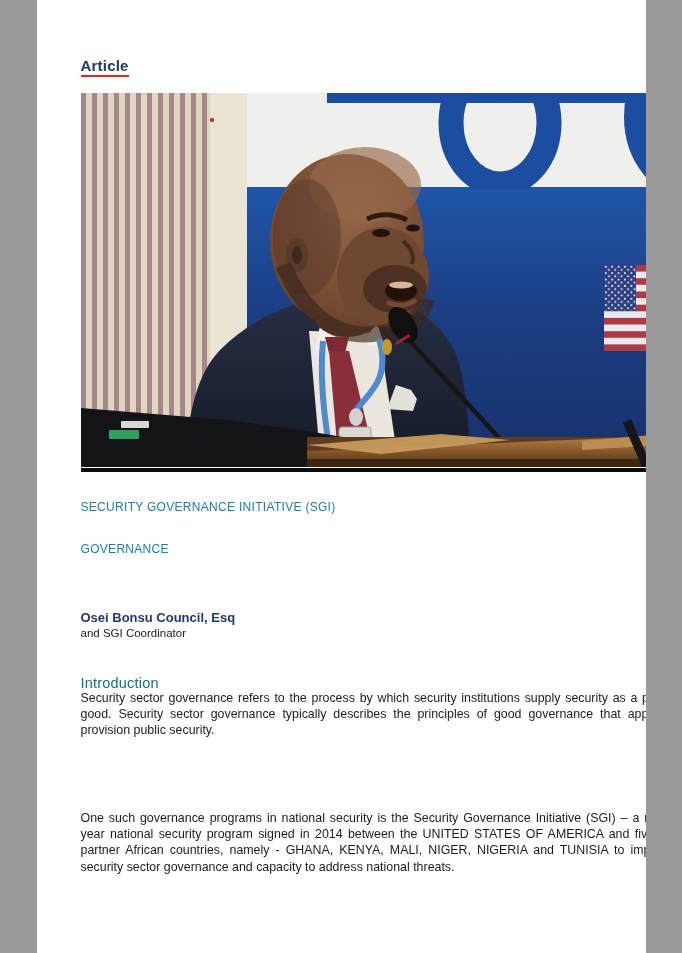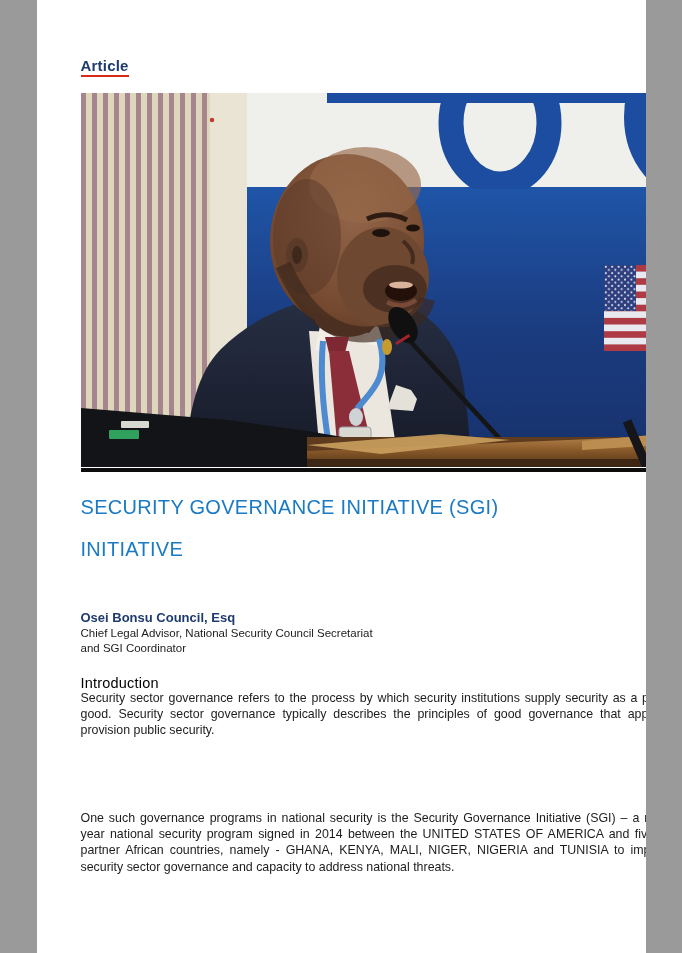--- a/index.html
+++ b/index.html
@@ -10,27 +10,27 @@
   .article-link{
     position:absolute;left:44px;top:57px;display:inline-block;
     font-size:15px;font-weight:bold;color:#1e3a6e;text-decoration:none;
     border-bottom:2.5px solid #d92b1b;padding-bottom:1px;letter-spacing:.2px;
   }
   .photo-figure{position:absolute;left:44px;top:93px;width:581px;height:381px;}
   .photo-canvas{width:581px;height:374px;display:block;overflow:hidden;}
   .photo-rule{width:581px;height:4px;background:#0c0c0c;margin-top:1px;}
   .doc-title{
     position:absolute;left:44px;top:486px;width:600px;
-    color:#1b7ac4;font-size:20px;line-height:42px;font-weight:normal;letter-spacing:.3px;
+    color:#1b7ac4;font-size:12px;line-height:42px;font-weight:normal;letter-spacing:.3px;
   }
   .byline{position:absolute;left:44px;top:610px;width:500px;}
   .byline .name{font-size:13px;font-weight:bold;color:#1e3a6e;line-height:16px;}
   .byline .role{font-size:11.5px;color:#1c1c1c;line-height:14.5px;}
   .section-heading{
-    position:absolute;left:44px;top:675px;font-size:14.5px;color:#000000;letter-spacing:.2px;
+    position:absolute;left:44px;top:675px;font-size:14.5px;color:#0f766e;letter-spacing:.2px;
   }
   .body-para{
     position:absolute;left:44px;width:594px;margin:0;
     font-size:12.4px;line-height:16.2px;color:#1c1c1c;text-align:justify;
   }
   .para-1{top:690px;}
   .para-2{top:776px;margin-top:34px;}
   .page-number{
     position:absolute;left:622px;top:891px;width:20px;text-align:center;
     font-family:"Liberation Serif",serif;font-size:13.5px;color:#111;
@@ -169,26 +169,25 @@
         <rect x="226" y="366" width="355" height="8" fill="#3d2613"></rect>
       </g>
       <path d="M546,328 L566,374" stroke="#15151a" stroke-width="9"></path>
       <rect x="574" y="187" width="7" height="150" fill="#b9bec6" opacity="0.55"></rect>
     </svg>
     <div class="photo-rule"></div>
   </figure>
 
   <h1 class="doc-title" style="margin:0">
     <div>SECURITY GOVERNANCE INITIATIVE (SGI)</div>
-    <div>INITIATIVE</div>
+    <div>GOVERNANCE</div>
   </h1>
 
   <div class="byline">
     <div class="name">Osei Bonsu Council, Esq</div>
-    <div class="role">Chief Legal Advisor, National Security Council Secretariat</div>
     <div class="role">and SGI Coordinator</div>
   </div>
 
   <h2 class="section-heading" style="margin:0;font-weight:normal">Introduction</h2>
 
   <p class="body-para para-1">Security sector governance refers to the process by which security institutions supply security as a public good. Security sector governance typically describes the principles of good governance that apply to provision public security.</p>
 
   <p class="body-para para-2">One such governance programs in national security is the Security Governance Initiative (SGI) – a multi-year national security program signed in 2014 between the UNITED STATES OF AMERICA and five (5) partner African countries, namely - GHANA, KENYA, MALI, NIGER, NIGERIA and TUNISIA to improve security sector governance and capacity to address national threats.</p>
 
   <div class="page-number">1</div>

